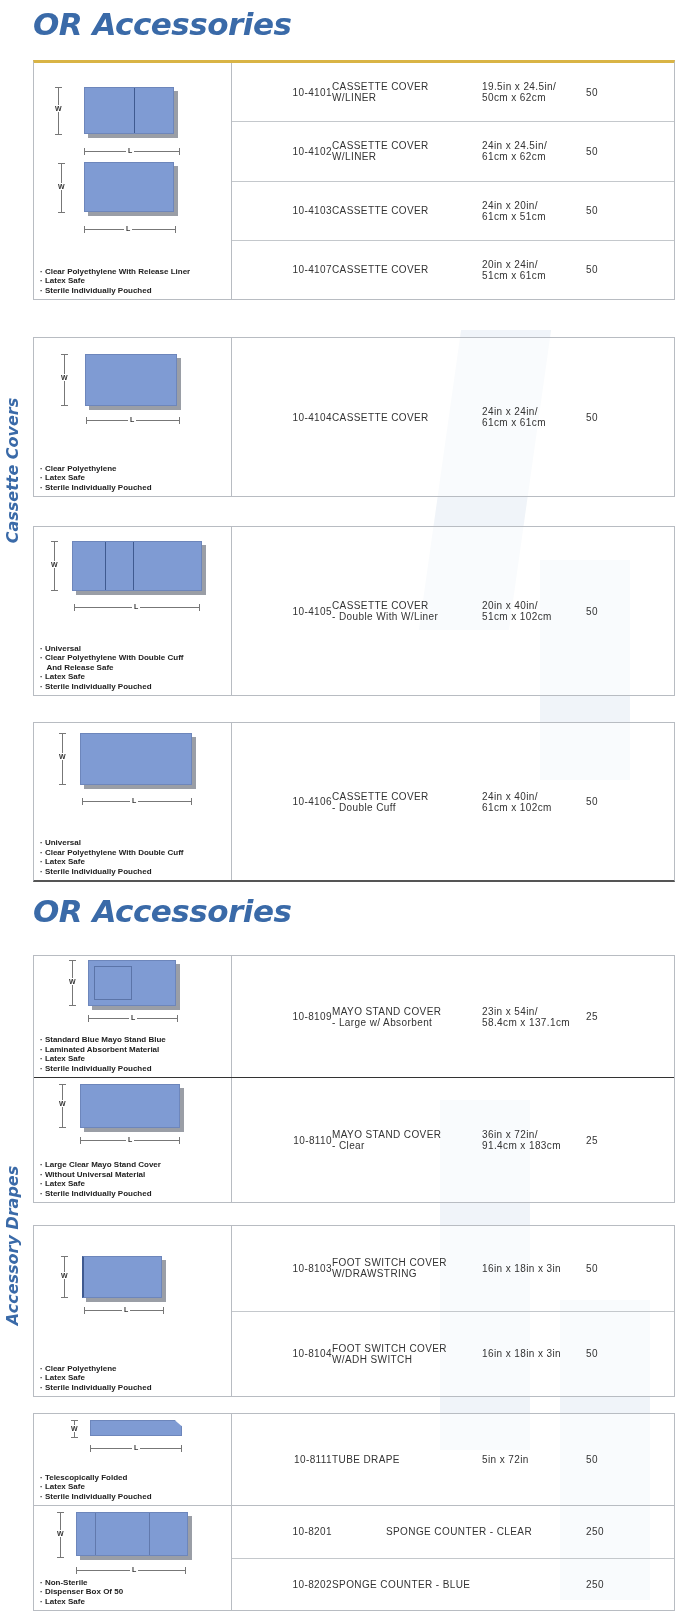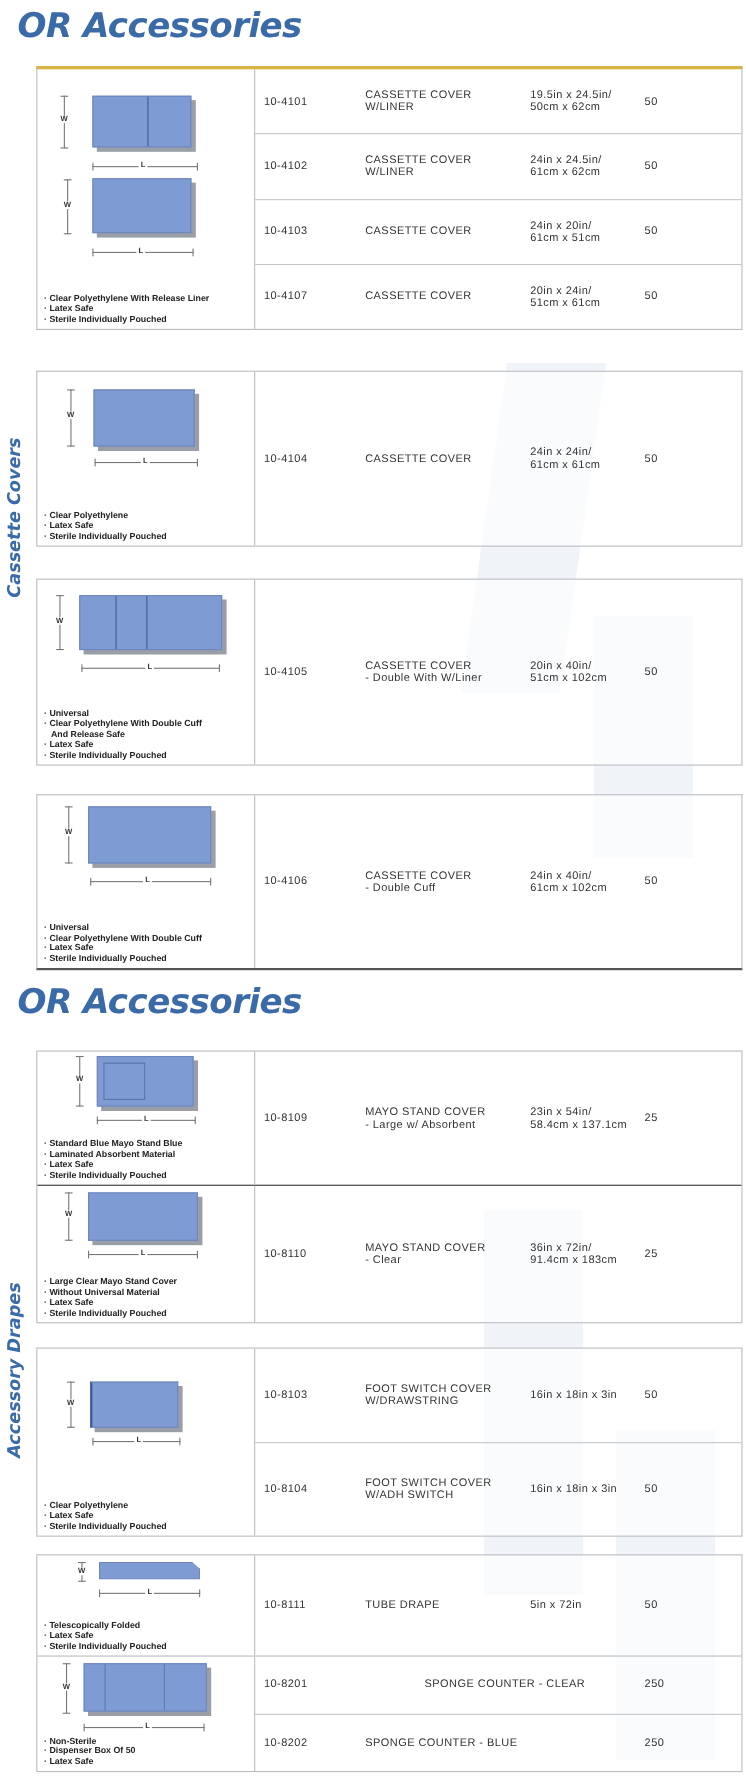--- a/index.html
+++ b/index.html
@@ -7,21 +7,21 @@
       width: 678px; height: 1617px; position: relative; overflow: hidden;
       background: #ffffff;
       font-family: "Liberation Sans", sans-serif;
       color: #2a2a2a;
     }
     .wm {
       position: absolute; pointer-events: none;
       background: #eef3f8; opacity: 0.9;
     }
     .page-title {
-      position: absolute; left: 16px;
+      position: absolute; left: 33px;
       font-family: "DejaVu Sans", sans-serif;
       font-weight: bold; font-style: italic;
       font-size: 31px; color: #3a6aa8; letter-spacing: -0.5px;
     }
     .side-label {
       position: absolute; left: 0; width: 26px;
       display: flex; align-items: center; justify-content: center;
     }
     .side-label span {
       transform: rotate(-90deg); white-space: nowrap;
@@ -39,21 +39,21 @@
       width: 198px; border-right: 1px solid #b8bcc2; position: relative;
       padding: 6px 6px 4px 6px;
     }
     .right-cell { flex: 1; display: flex; flex-direction: column; }
     .row {
       flex: 1; display: flex; align-items: center;
       border-bottom: 1px solid #c4c8cc; font-size: 10px; letter-spacing: 0.4px;
       color: #333;
     }
     .row:last-child { border-bottom: none; }
-    .c-code { width: 100px; padding-left: 8px; }
+    .c-code { width: 100px; padding-left: 8px; text-align: right; }
     .c-desc { width: 150px; line-height: 11px; }
     .c-size { width: 104px; line-height: 11px; }
     .c-qty { width: 40px; }
     .bullets { position: absolute; left: 6px; bottom: 4px; font-size: 8px; line-height: 9.5px; color: #222; font-weight: bold; }
     .bullets div { white-space: nowrap; }
     .sheet { position: absolute; background: #7f9bd3; border: 1px solid #6d86bb; }
     .shadow { position: absolute; background: #9a9ea6; }
     .dim-v { position: absolute; width: 1px; background: #777; }
     .dim-v::before, .dim-v::after { content: ""; position: absolute; left: -3px; width: 7px; height: 1px; background: #777; }
     .dim-v::before { top: 0; } .dim-v::after { bottom: 0; }

